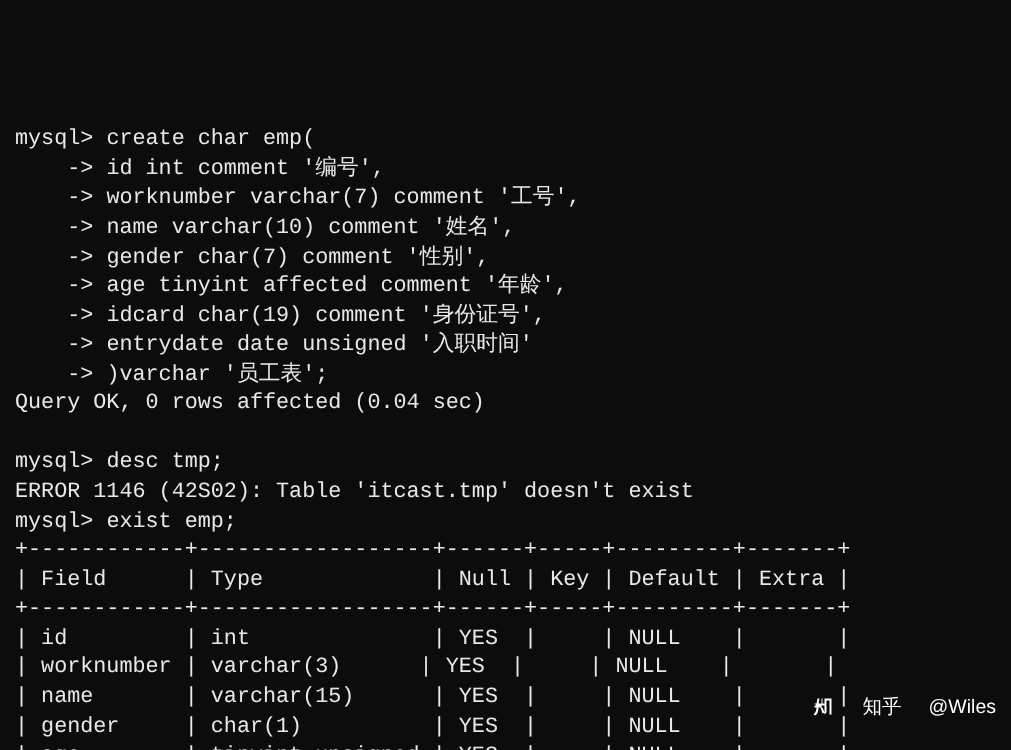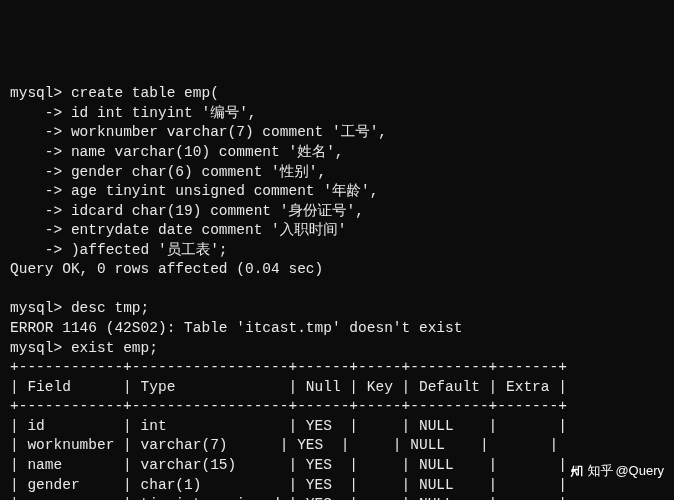--- a/index.html
+++ b/index.html
@@ -19,59 +19,59 @@
   }
   .watermark {
     position: absolute;
     right: 10px;
     bottom: 20px;
     color: #ffffff;
     font-family: -apple-system, "Helvetica Neue", Arial, sans-serif;
     font-size: 13px;
     display: flex;
     align-items: center;
-    gap: 2px;
+    gap: 18px;
     white-space: nowrap;
   }
   .watermark svg { display:block; }
 </style>
 </head>
 <body>
 
 
 
-<span>mysql&gt;</span> <span>create table emp(</span>
-<span>    -&gt;</span> <span>id int tinyint '编号',</span>
+<span>mysql&gt;</span> <span>create char emp(</span>
+<span>    -&gt;</span> <span>id int comment '编号',</span>
 <span>    -&gt;</span> <span>worknumber varchar(7) comment '工号',</span>
 <span>    -&gt;</span> <span>name varchar(10) comment '姓名',</span>
-<span>    -&gt;</span> <span>gender char(6) comment '性别',</span>
-<span>    -&gt;</span> <span>age tinyint unsigned comment '年龄',</span>
+<span>    -&gt;</span> <span>gender char(7) comment '性别',</span>
+<span>    -&gt;</span> <span>age tinyint affected comment '年龄',</span>
 <span>    -&gt;</span> <span>idcard char(19) comment '身份证号',</span>
-<span>    -&gt;</span> <span>entrydate date comment '入职时间'</span>
-<span>    -&gt;</span> <span>)affected '员工表';</span>
+<span>    -&gt;</span> <span>entrydate date unsigned '入职时间'</span>
+<span>    -&gt;</span> <span>)varchar '员工表';</span>
 <span>Query OK, 0 rows affected (0.04 sec)</span>
 
 <span>mysql&gt;</span> <span>desc tmp;</span>
 <span>ERROR 1146 (42S02): Table 'itcast.tmp' doesn't exist</span>
 <span>mysql&gt;</span> <span>exist emp;</span>
 <span>+------------+------------------+------+-----+---------+-------+</span>
 <span>| Field      | Type             | Null | Key | Default | Extra |</span>
 <span>+------------+------------------+------+-----+---------+-------+</span>
 <span>| id         | int              | YES  |     | NULL    |       |</span>
-<span>| worknumber | varchar(7)      | YES  |     | NULL    |       |</span>
+<span>| worknumber | varchar(3)      | YES  |     | NULL    |       |</span>
 <span>| name       | varchar(15)      | YES  |     | NULL    |       |</span>
 <span>| gender     | char(1)          | YES  |     | NULL    |       |</span>
 <span>| age        | tinyint unsigned | YES  |     | NULL    |       |</span>
 
 
 
 
 
 <div class="watermark">
   <svg width="16" height="16" viewBox="0 0 24 24">
       <path fill="#fff" d="M13 4h7v16h-2V6h-3v12l-2 2V4zm-2 0v5H7l1-5H6L5 9H3l2 2H3v2h2c0 3-1 5-3 7l2 1c2-2 3-4 3-8h2l2 6 2-1-2-5h-1V11h3V9h-3V4h-2z"></path>
     </svg>
   <span>知乎</span>
-  <span>@Query</span>
+  <span>@Wiles</span>
 </div>
 
 
 
 
 </body></html>

